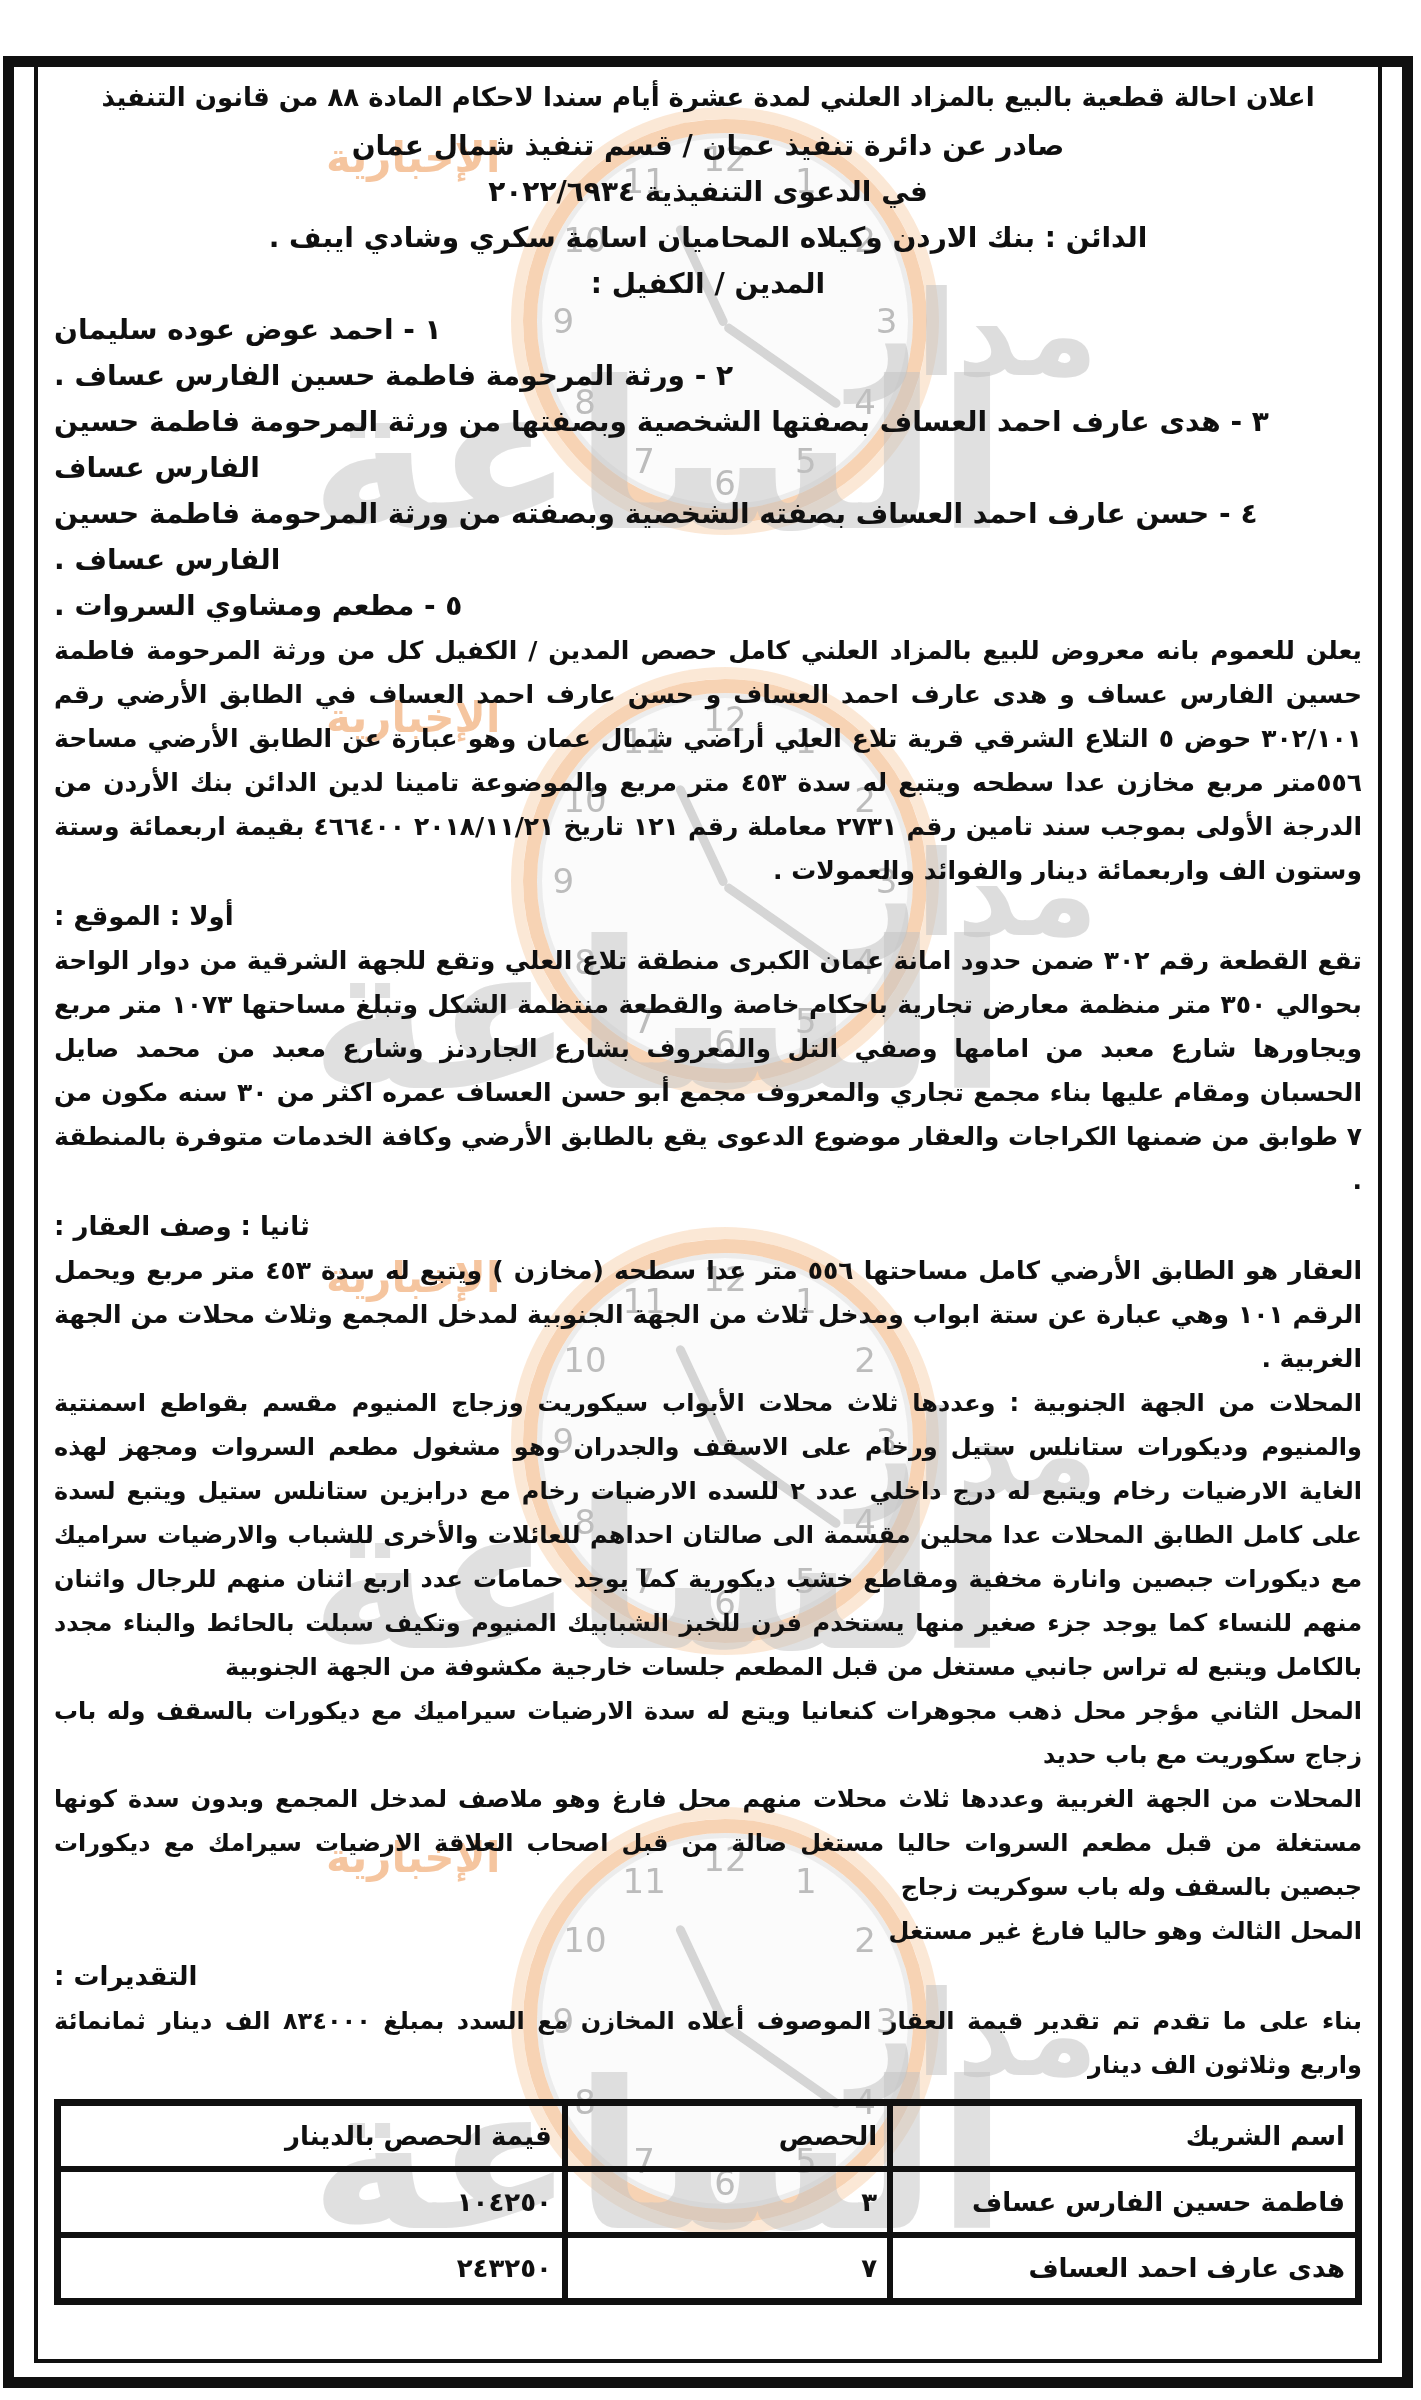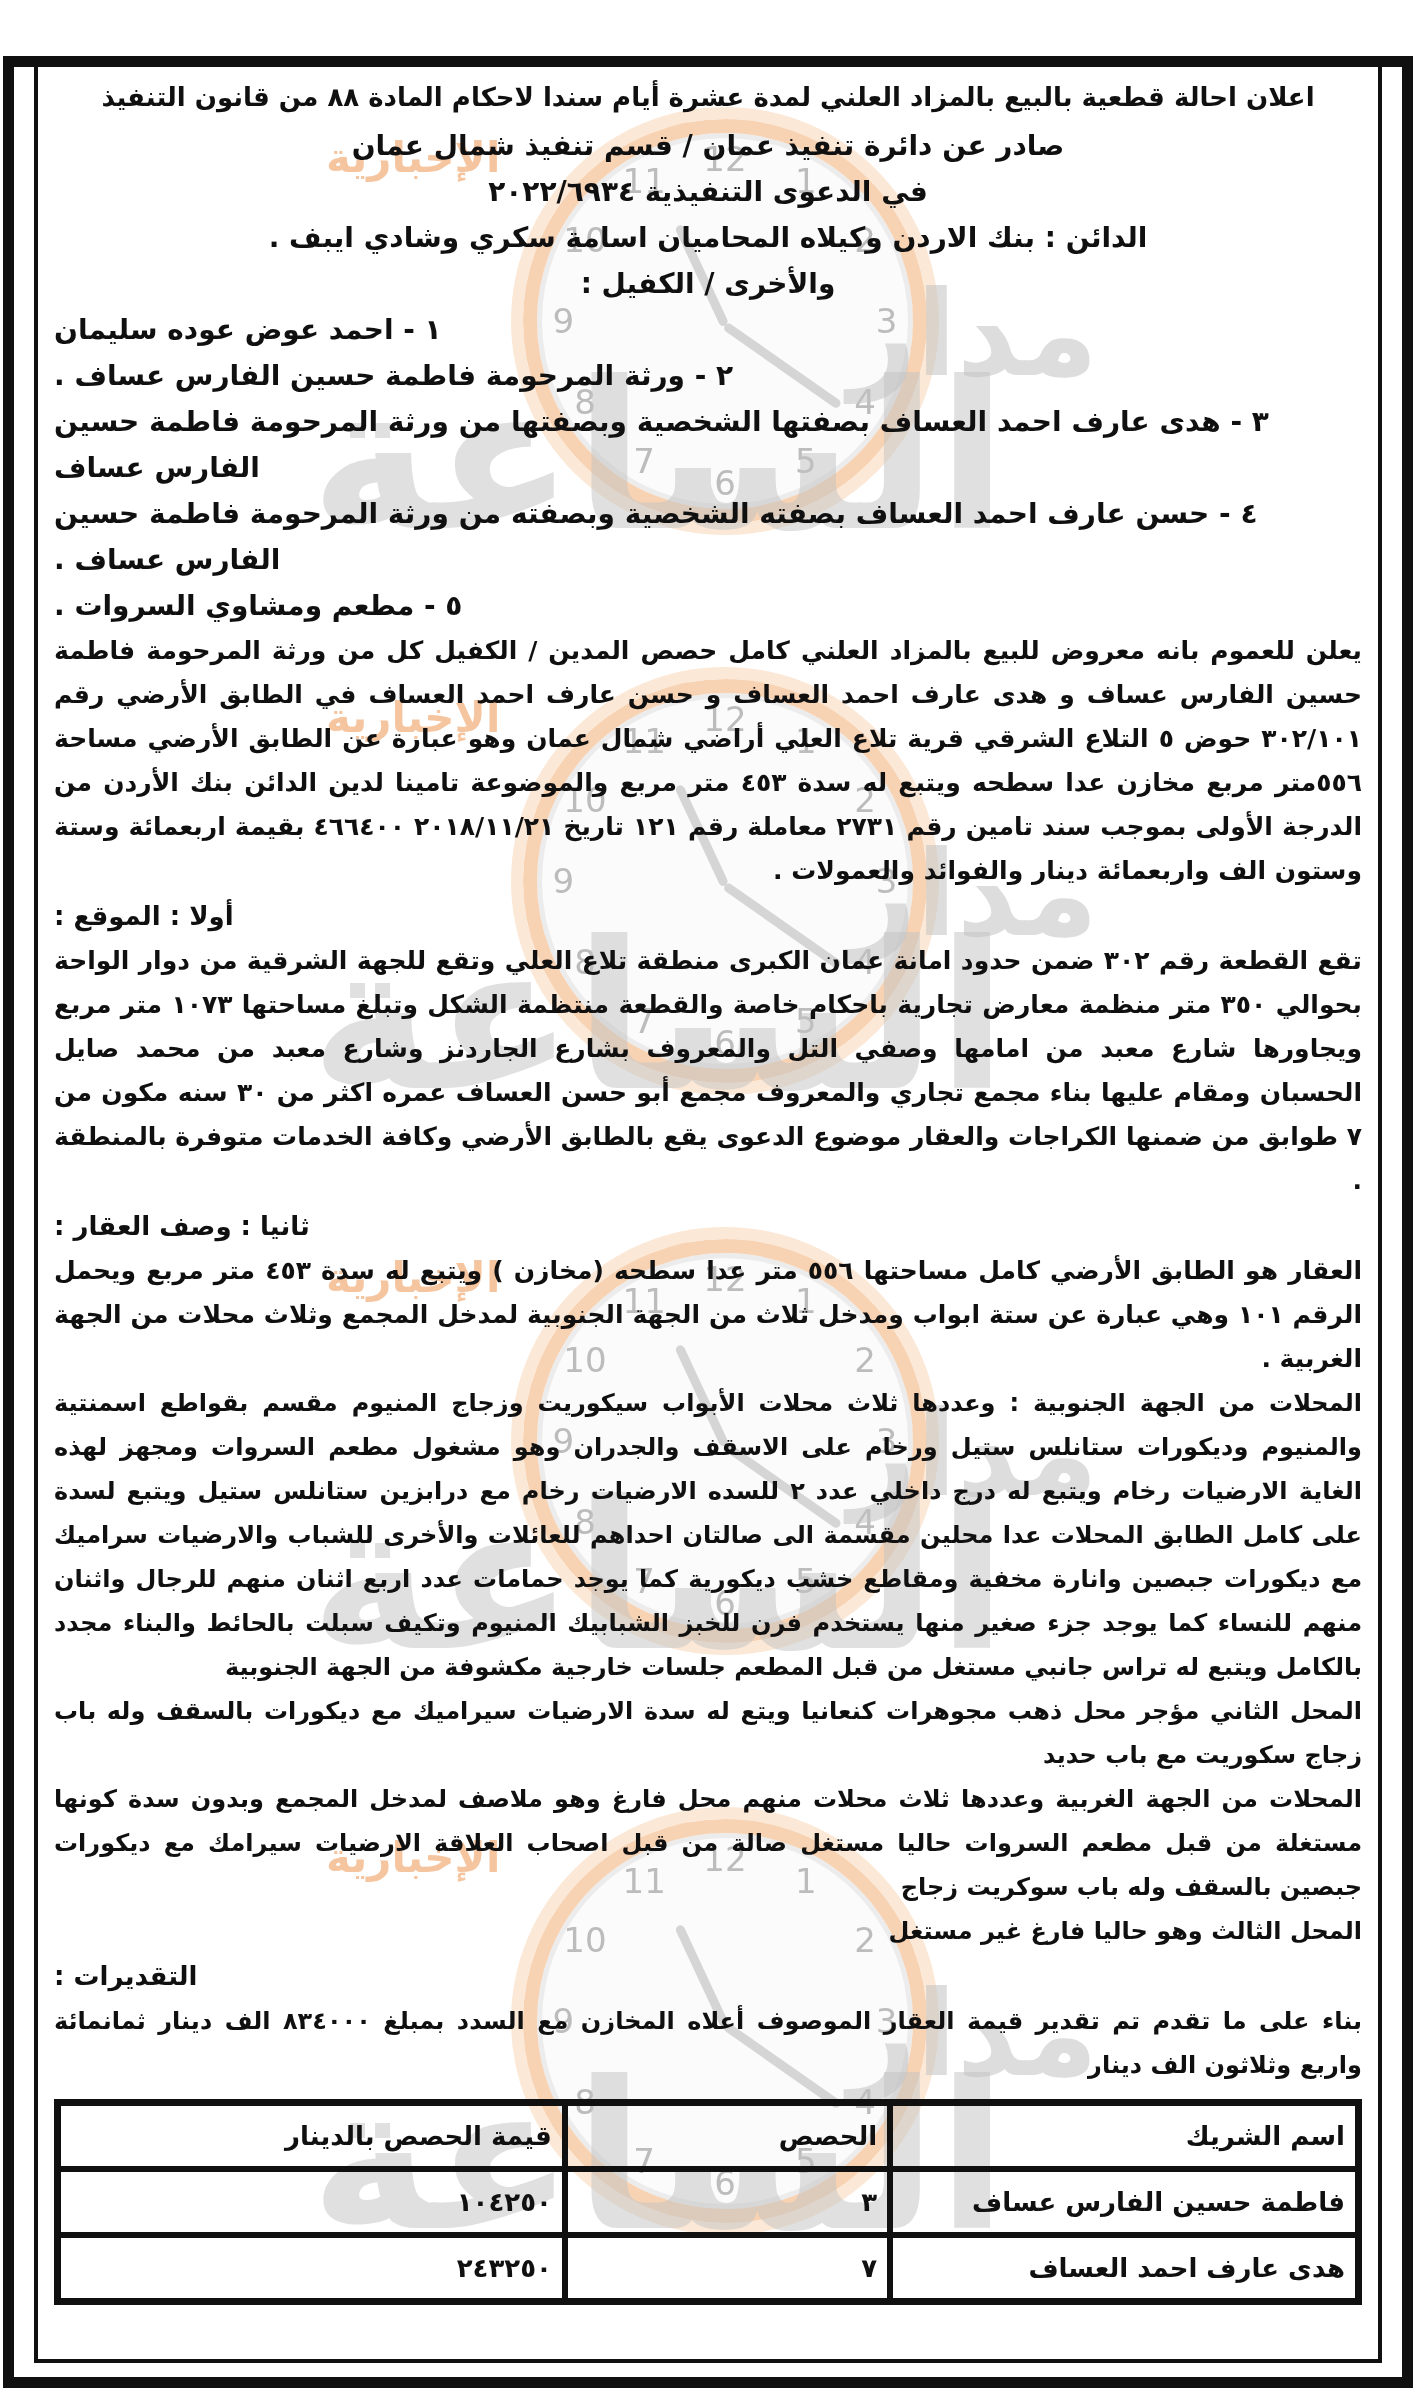--- a/index.html
+++ b/index.html
@@ -126,21 +126,21 @@
           <div class="ikh">الإخبارية</div>
         </div>
       </div>
 
       <div class="content">
 
         <div class="hl hl-title">اعلان احالة قطعية بالبيع بالمزاد العلني لمدة عشرة أيام سندا لاحكام المادة ٨٨ من قانون التنفيذ</div>
         <div class="hl">صادر عن دائرة تنفيذ عمان / قسم تنفيذ شمال عمان</div>
         <div class="hl">في الدعوى التنفيذية ٢٠٢٢/٦٩٣٤</div>
         <div class="hl">الدائن : بنك الاردن وكيلاه المحاميان اسامة سكري وشادي ايبف .</div>
-        <div class="hl">والأخرى / الكفيل :</div>
+        <div class="hl">المدين / الكفيل :</div>
 
         <div class="party">١ - احمد عوض عوده سليمان</div>
         <div class="party">٢ - ورثة المرحومة فاطمة حسين الفارس عساف .</div>
         <div class="party">٣ - هدى عارف احمد العساف بصفتها الشخصية وبصفتها من ورثة المرحومة فاطمة حسين الفارس عساف</div>
         <div class="party">٤ - حسن عارف احمد العساف بصفته الشخصية وبصفته من ورثة المرحومة فاطمة حسين الفارس عساف .</div>
         <div class="party">٥ - مطعم ومشاوي السروات .</div>
 
         <p class="para">يعلن للعموم بانه معروض للبيع بالمزاد العلني كامل حصص المدين / الكفيل كل من ورثة المرحومة فاطمة حسين الفارس عساف و هدى عارف احمد العساف و حسن عارف احمد العساف في الطابق الأرضي رقم ٣٠٢/١٠١ حوض ٥ التلاع الشرقي قرية تلاع العلي أراضي شمال عمان وهو عبارة عن الطابق الأرضي مساحة ٥٥٦متر مربع مخازن عدا سطحه ويتبع له سدة ٤٥٣ متر مربع والموضوعة تامينا لدين الدائن بنك الأردن من الدرجة الأولى بموجب سند تامين رقم ٢٧٣١ معاملة رقم ١٢١ تاريخ ٢٠١٨/١١/٢١ ٤٦٦٤٠٠ بقيمة اربعمائة وستة وستون الف واربعمائة دينار والفوائد والعمولات .</p>
 
         <p class="sec-head">أولا :  الموقع :</p>

